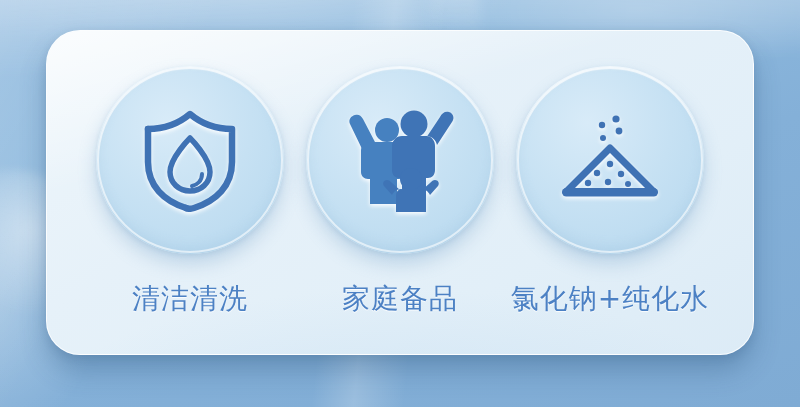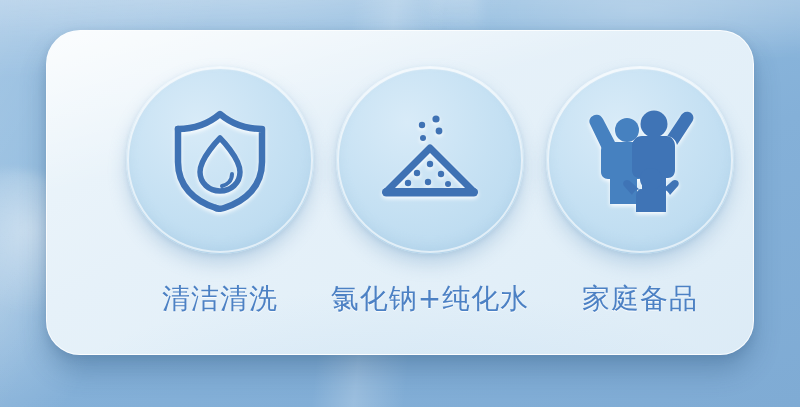--- a/index.html
+++ b/index.html
@@ -82,26 +82,26 @@
     inset: 0;
     background:
       linear-gradient(165deg, rgba(255,255,255,0.75) 0%, rgba(255,255,255,0.0) 32%),
       radial-gradient(ellipse 500px 180px at 50% 120%, rgba(190,218,240,0.45), rgba(190,218,240,0) 72%);
     pointer-events: none;
   }
 
   
   .features {
     position: absolute;
-    left: 10px; top: 0;
+    left: 0; top: 0;
     width: 100%;
     height: 100%;
     display: flex;
     align-items: flex-start;
-    justify-content: flex-end;
+    justify-content: center;
     padding: 35px 18px 0 18px;
     box-sizing: border-box;
   }
   .feature {
     width: 210px;
     display: flex;
     flex-direction: column;
     align-items: center;
   }
 
@@ -177,20 +177,51 @@
             </svg>
           </div>
         </div>
         <div class="feature-label">清洁清洗</div>
       </div>
 
       <div class="feature">
         <div class="icon-circle">
           <div class="icon-art">
             <svg viewBox="0 0 120 120" xmlns="http://www.w3.org/2000/svg">
+              <g fill="#4681c0">
+
+                <circle cx="47" cy="30" r="12"></circle>
+
+                <path d="M36 42 C29 42 25 46 23 51 L10 24 C8 20 11 16 15 15 C18 14 21 15 23 19 L36 44 Z"></path>
+                <path d="M36 42 L58 42 C63 42 66 46 66 51 L66 72 C66 76 63 79 59 79 L57 79 L57 104 L30 104 L30 79 L28 79 C24 79 21 76 21 72 L21 51 C21 46 24 42 29 42 Z"></path>
+              </g>
+              <g fill="#3f74b6">
+
+                <circle cx="74" cy="24" r="13.5"></circle>
+
+                <path d="M86 36 C92 36 96 40 97 45 L112 22 C115 18 113 13 109 12 C105 11 102 13 100 17 L86 38 Z"></path>
+                <path d="M62 36 L86 36 C92 36 95 41 95 46 L95 70 C95 75 92 78 88 78 L86 78 L86 106 L62 106 L62 78 L60 78 C55 78 52 75 52 70 L52 46 C52 41 56 36 62 36 Z"></path>
+              </g>
+              <g fill="#3f74b6">
+
+                <circle cx="71" cy="79" r="11"></circle>
+                <path d="M62 89 C57 89 54 91 52 95 L44 86 C42 83 44 80 47 80 C49 80 50 81 52 83 L60 90 Z"></path>
+                <path d="M80 89 C85 89 88 91 90 95 L98 86 C100 83 98 80 95 80 C93 80 92 81 90 83 L82 90 Z"></path>
+                <path d="M62 89 L80 89 C84 89 86 92 86 96 L86 112 L56 112 L56 96 C56 92 58 89 62 89 Z"></path>
+              </g>
+            </svg>
+          </div>
+        </div>
+        <div class="feature-label">家庭备品</div>
+      </div>
+
+      <div class="feature">
+        <div class="icon-circle">
+          <div class="icon-art">
+            <svg viewBox="0 0 120 120" xmlns="http://www.w3.org/2000/svg">
               <g fill="#3f72b4">
                 <circle cx="52" cy="25" r="3.2"></circle>
                 <circle cx="66" cy="19" r="3.6"></circle>
                 <circle cx="69" cy="31" r="3.4"></circle>
                 <circle cx="53" cy="38" r="3.0"></circle>
               </g>
               <path d="M60 48 L104 92 L16 92 Z" fill="none" stroke="#3f72b4" stroke-width="7" stroke-linejoin="round" stroke-linecap="round"></path>
               <rect x="12" y="88" width="96" height="8.5" rx="4.2" fill="#3f72b4"></rect>
               <g fill="#3f72b4">
                 <circle cx="60" cy="64" r="3.2"></circle>
@@ -199,46 +230,15 @@
                 <circle cx="38" cy="83" r="3.2"></circle>
                 <circle cx="58" cy="82" r="3.2"></circle>
                 <circle cx="78" cy="84" r="3.0"></circle>
               </g>
             </svg>
           </div>
         </div>
         <div class="feature-label">氯化钠+纯化水</div>
       </div>
 
-      <div class="feature">
-        <div class="icon-circle">
-          <div class="icon-art">
-            <svg viewBox="0 0 120 120" xmlns="http://www.w3.org/2000/svg">
-              <g fill="#4681c0">
-
-                <circle cx="47" cy="30" r="12"></circle>
-
-                <path d="M36 42 C29 42 25 46 23 51 L10 24 C8 20 11 16 15 15 C18 14 21 15 23 19 L36 44 Z"></path>
-                <path d="M36 42 L58 42 C63 42 66 46 66 51 L66 72 C66 76 63 79 59 79 L57 79 L57 104 L30 104 L30 79 L28 79 C24 79 21 76 21 72 L21 51 C21 46 24 42 29 42 Z"></path>
-              </g>
-              <g fill="#3f74b6">
-
-                <circle cx="74" cy="24" r="13.5"></circle>
-
-                <path d="M86 36 C92 36 96 40 97 45 L112 22 C115 18 113 13 109 12 C105 11 102 13 100 17 L86 38 Z"></path>
-                <path d="M62 36 L86 36 C92 36 95 41 95 46 L95 70 C95 75 92 78 88 78 L86 78 L86 106 L62 106 L62 78 L60 78 C55 78 52 75 52 70 L52 46 C52 41 56 36 62 36 Z"></path>
-              </g>
-              <g fill="#3f74b6">
-
-                <circle cx="71" cy="79" r="11"></circle>
-                <path d="M62 89 C57 89 54 91 52 95 L44 86 C42 83 44 80 47 80 C49 80 50 81 52 83 L60 90 Z"></path>
-                <path d="M80 89 C85 89 88 91 90 95 L98 86 C100 83 98 80 95 80 C93 80 92 81 90 83 L82 90 Z"></path>
-                <path d="M62 89 L80 89 C84 89 86 92 86 96 L86 112 L56 112 L56 96 C56 92 58 89 62 89 Z"></path>
-              </g>
-            </svg>
-          </div>
-        </div>
-        <div class="feature-label">家庭备品</div>
-      </div>
-
     </div>
   </div>
 </div>
 
 </body></html>

